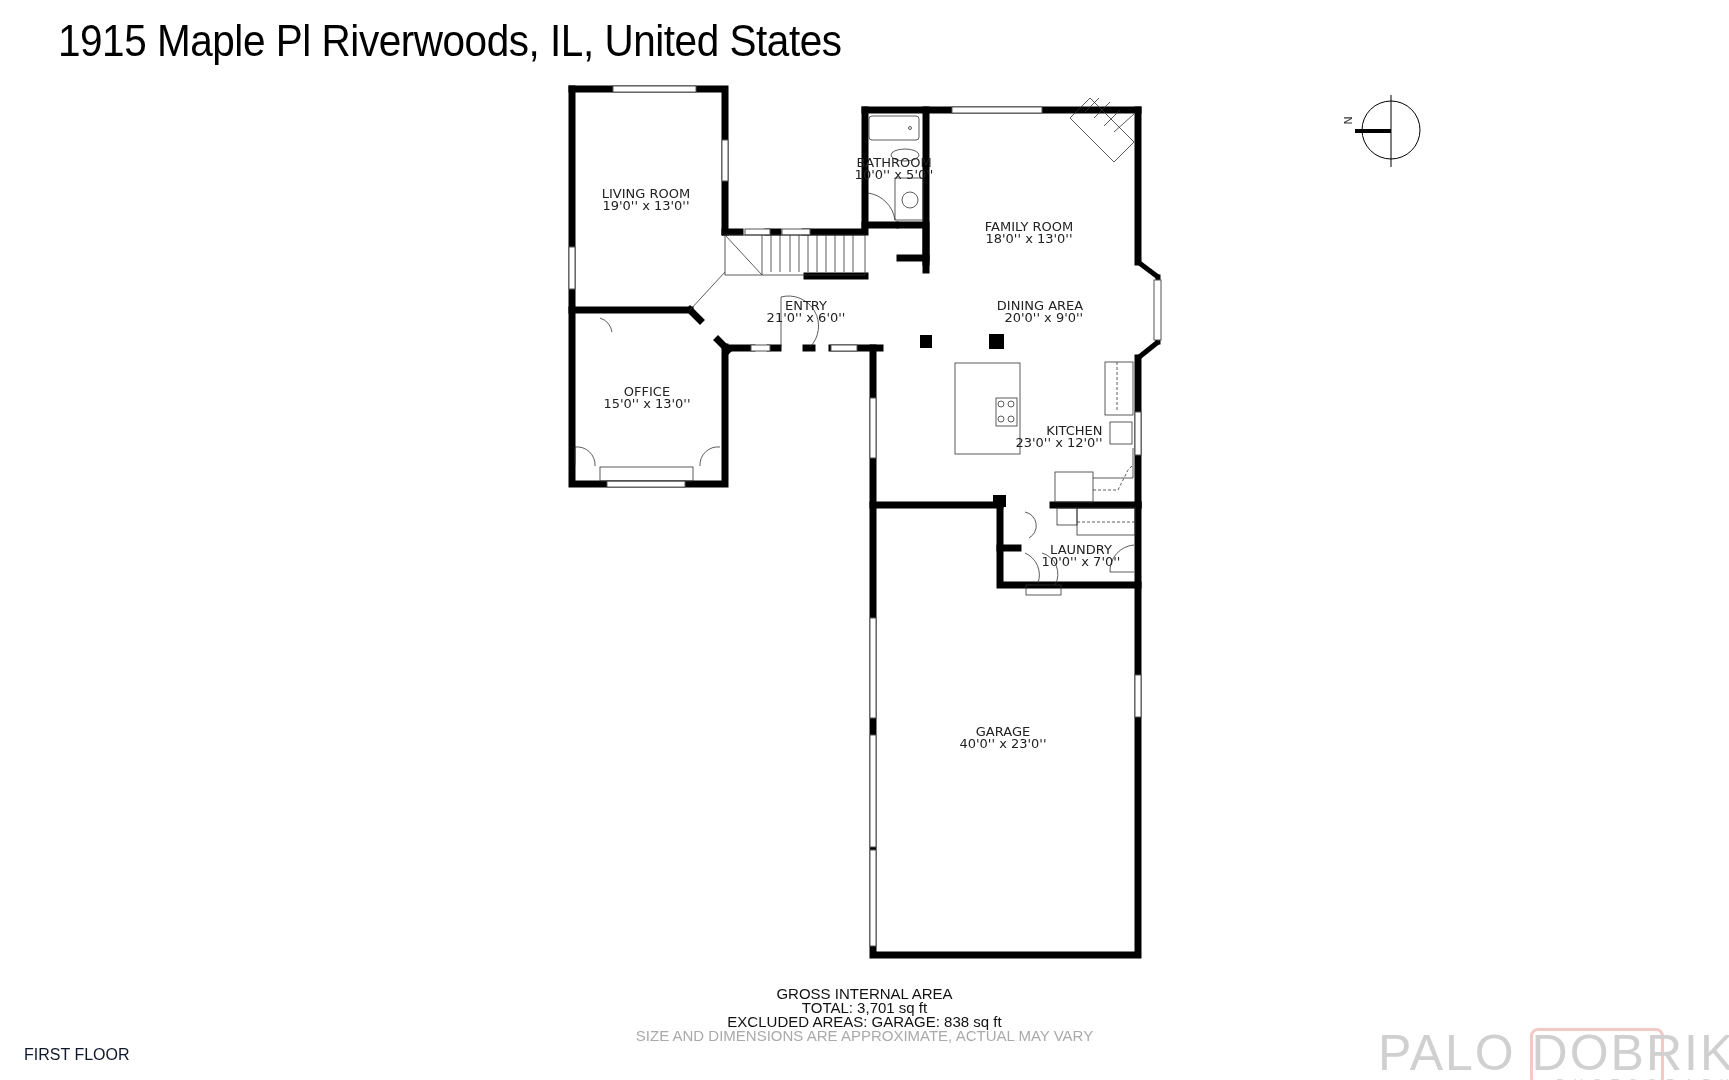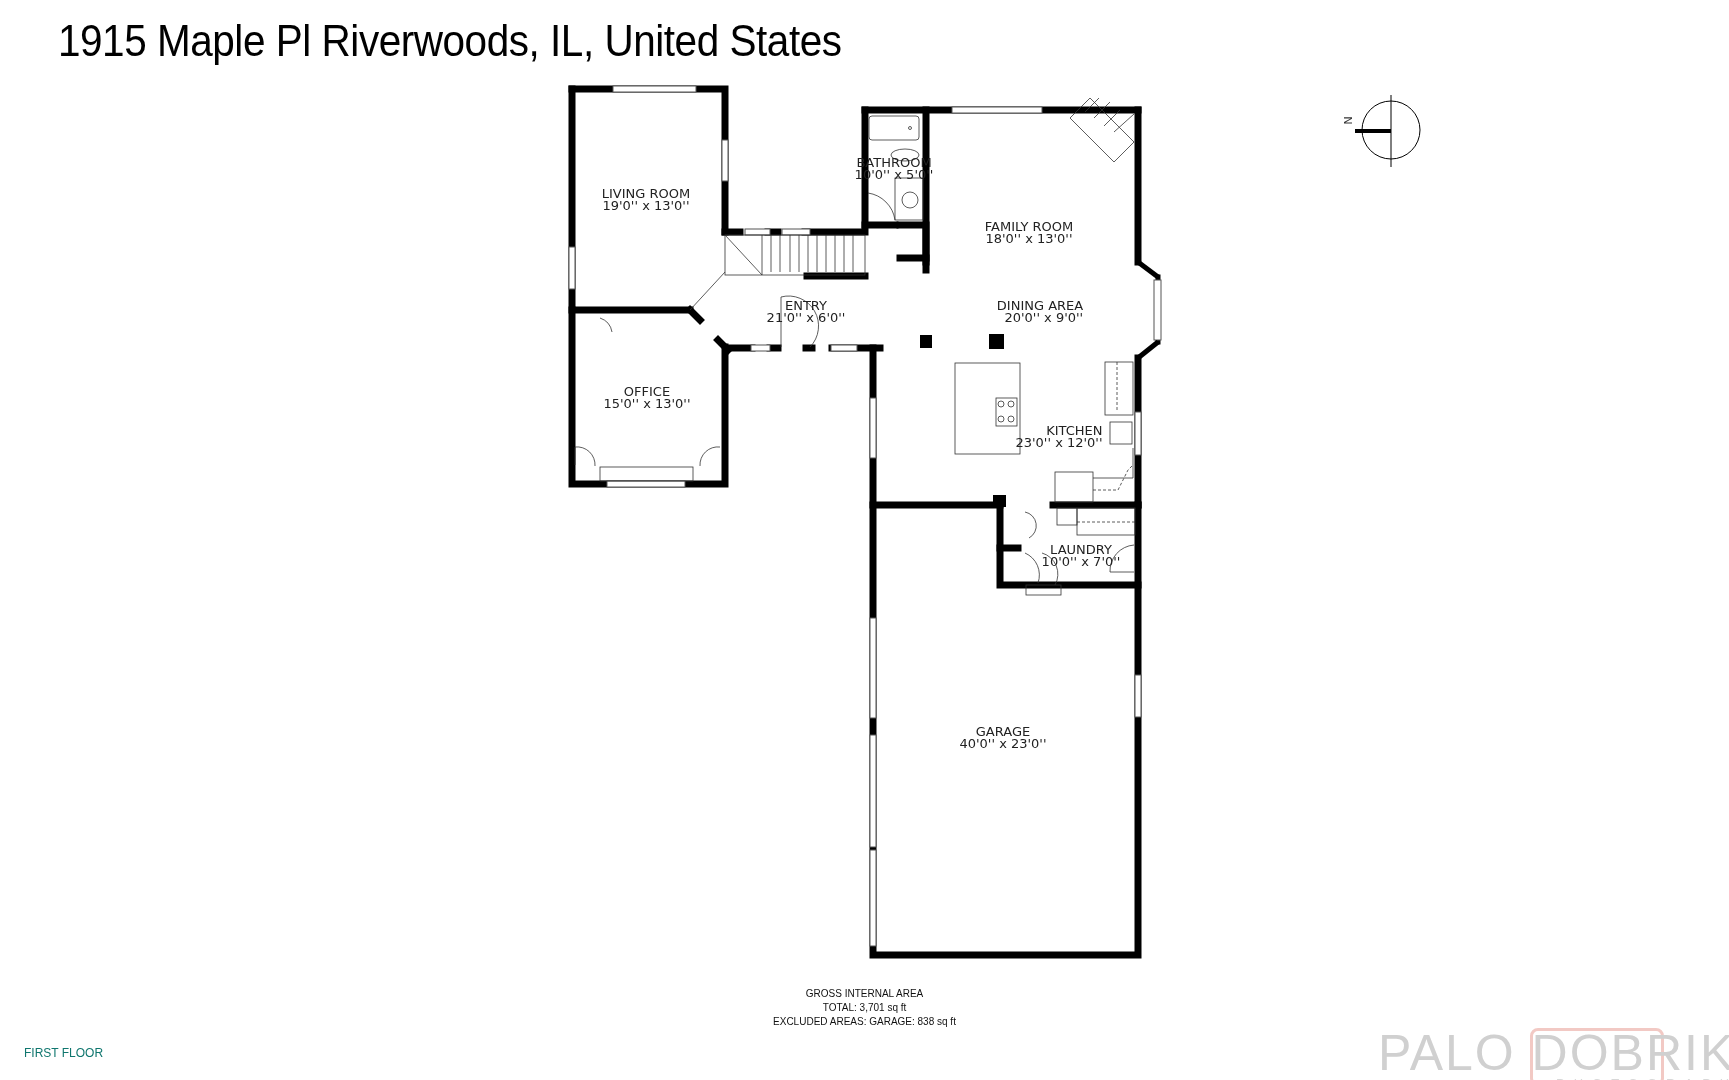--- a/index.html
+++ b/index.html
@@ -1,22 +1,22 @@
 <!DOCTYPE html>
 <html><head>
 <meta charset="utf-8">
 <style>
   html, body { margin:0; padding:0; background:#ffffff; }
   body { width:1729px; height:1080px; position:relative; overflow:hidden; font-family:"DejaVu Sans", sans-serif; }
   .title { position:absolute; left:58px; top:16px; font-family:"Liberation Sans", sans-serif; font-size:44px; color:#000; letter-spacing:-0.5px; transform:scaleX(0.92); transform-origin:left top; white-space:nowrap; }
   svg.plan { position:absolute; left:0; top:0; }
   .room-label { position:absolute; font-size:13px; color:#222; text-align:center; line-height:12px; transform:translateX(-50%); white-space:nowrap; font-family:"DejaVu Sans", sans-serif; }
-  .summary { position:absolute; left:0; width:1729px; top:987px; text-align:center; font-family:"Liberation Sans", sans-serif; font-size:10px; color:#111; line-height:14px; }
+  .summary { position:absolute; left:0; width:1729px; top:987px; text-align:center; font-family:"Liberation Sans", sans-serif; font-size:15px; color:#111; line-height:14px; }
   .summary .disclaimer { color:#aaaaaa; }
-  .floor-label { position:absolute; left:24px; top:1046px; font-family:"Liberation Sans", sans-serif; font-size:12px; color:#0f766e; }
+  .floor-label { position:absolute; left:24px; top:1046px; font-family:"Liberation Sans", sans-serif; font-size:16px; color:#0f172a; }
   .logo { position:absolute; left:1378px; top:1008px; width:345px; height:70px;margin-top:16px; }
   .logo .main { position:absolute; left:0; top:0; font-family:"Liberation Sans", sans-serif; font-size:50px; color:#d0d0d0; letter-spacing:2px; white-space:nowrap; }
   .logo .sub { position:absolute; left:178px; top:52px; font-family:"Liberation Sans", sans-serif; font-size:13px; color:#d8d8d8; letter-spacing:9px; white-space:nowrap; }
   .logo .cam { position:absolute; left:152px; top:4px; width:128px; height:52px; border:3px solid #f2c9c4; border-radius:8px; }
   .compass-n { position:absolute; left:1344px; top:114px; font-size:11px; color:#333; transform:rotate(-90deg); font-family:"DejaVu Sans", sans-serif; }
 </style>
 </head>
 <body>
 
 <div class="title">1915 Maple Pl Riverwoods, IL, United States</div>
@@ -192,20 +192,21 @@
 </div>
 <div class="room-label" style="left:1003px; top:726px;">
   <div>GARAGE</div>
   <div>40'0'' x 23'0''</div>
 </div>
 
 <div class="summary">
   <div>GROSS INTERNAL AREA</div>
   <div>TOTAL: 3,701 sq ft</div>
   <div>EXCLUDED AREAS: GARAGE: 838 sq ft</div>
+  <div class="disclaimer">SIZE AND DIMENSIONS ARE APPROXIMATE, ACTUAL MAY VARY</div>
 </div>
 
 <div class="floor-label">FIRST FLOOR</div>
 
 <div class="logo">
   <div class="cam"></div>
   <div class="main">PALO DOBRIK</div>
   <div class="sub">PHOTOGRAPHY</div>
 </div>
 

